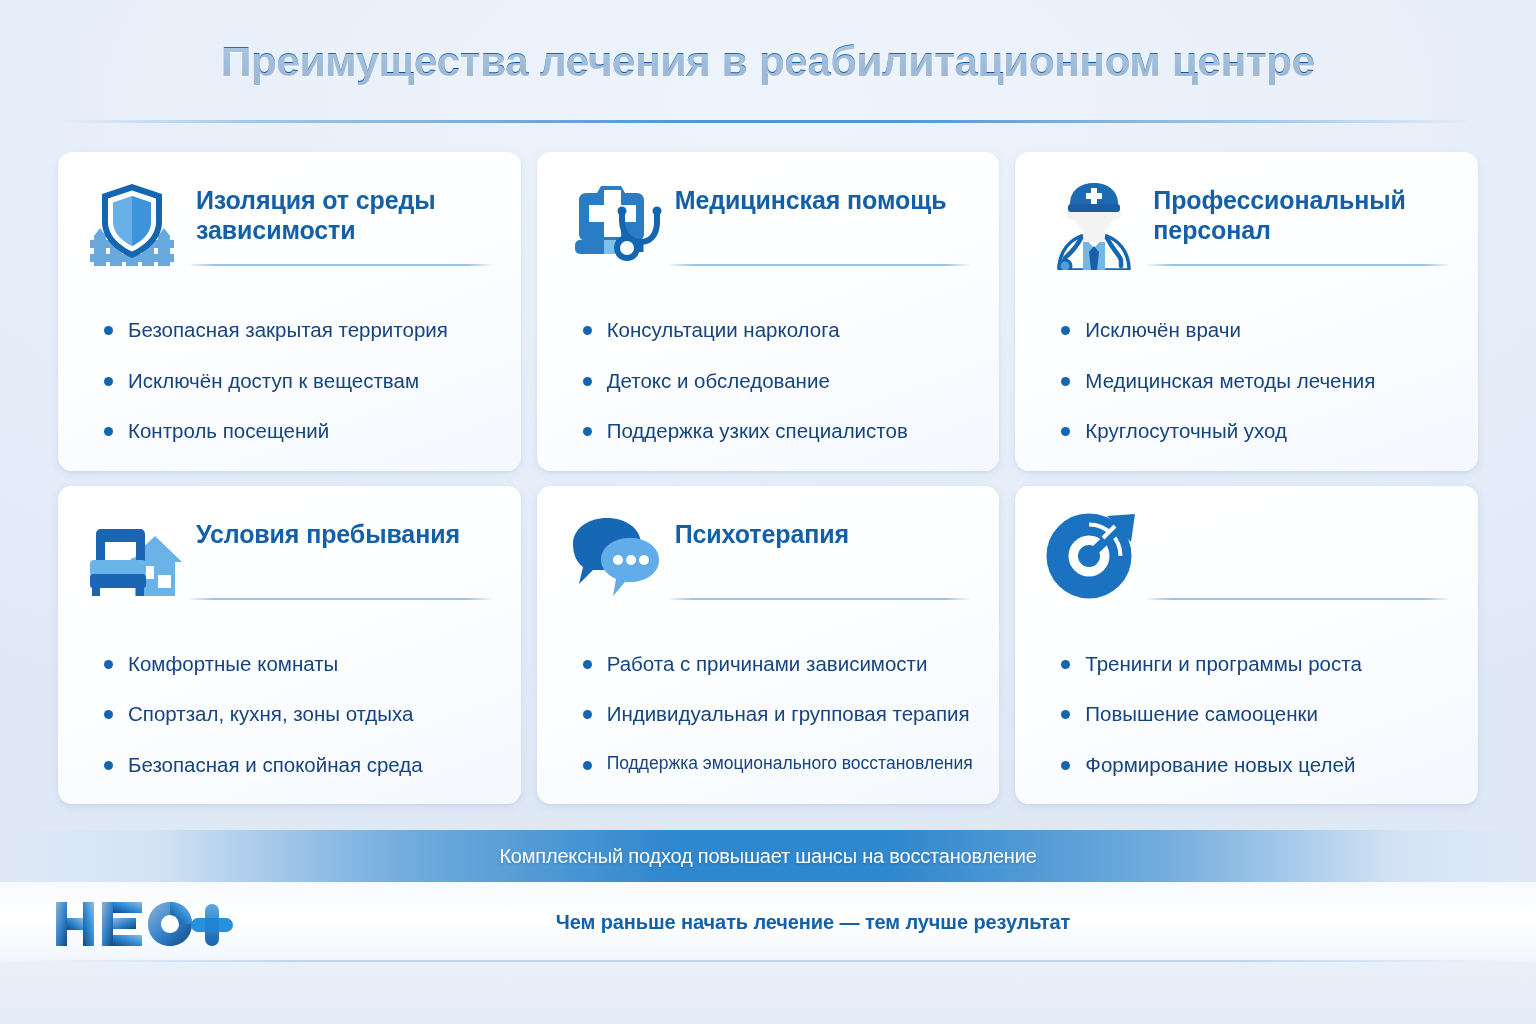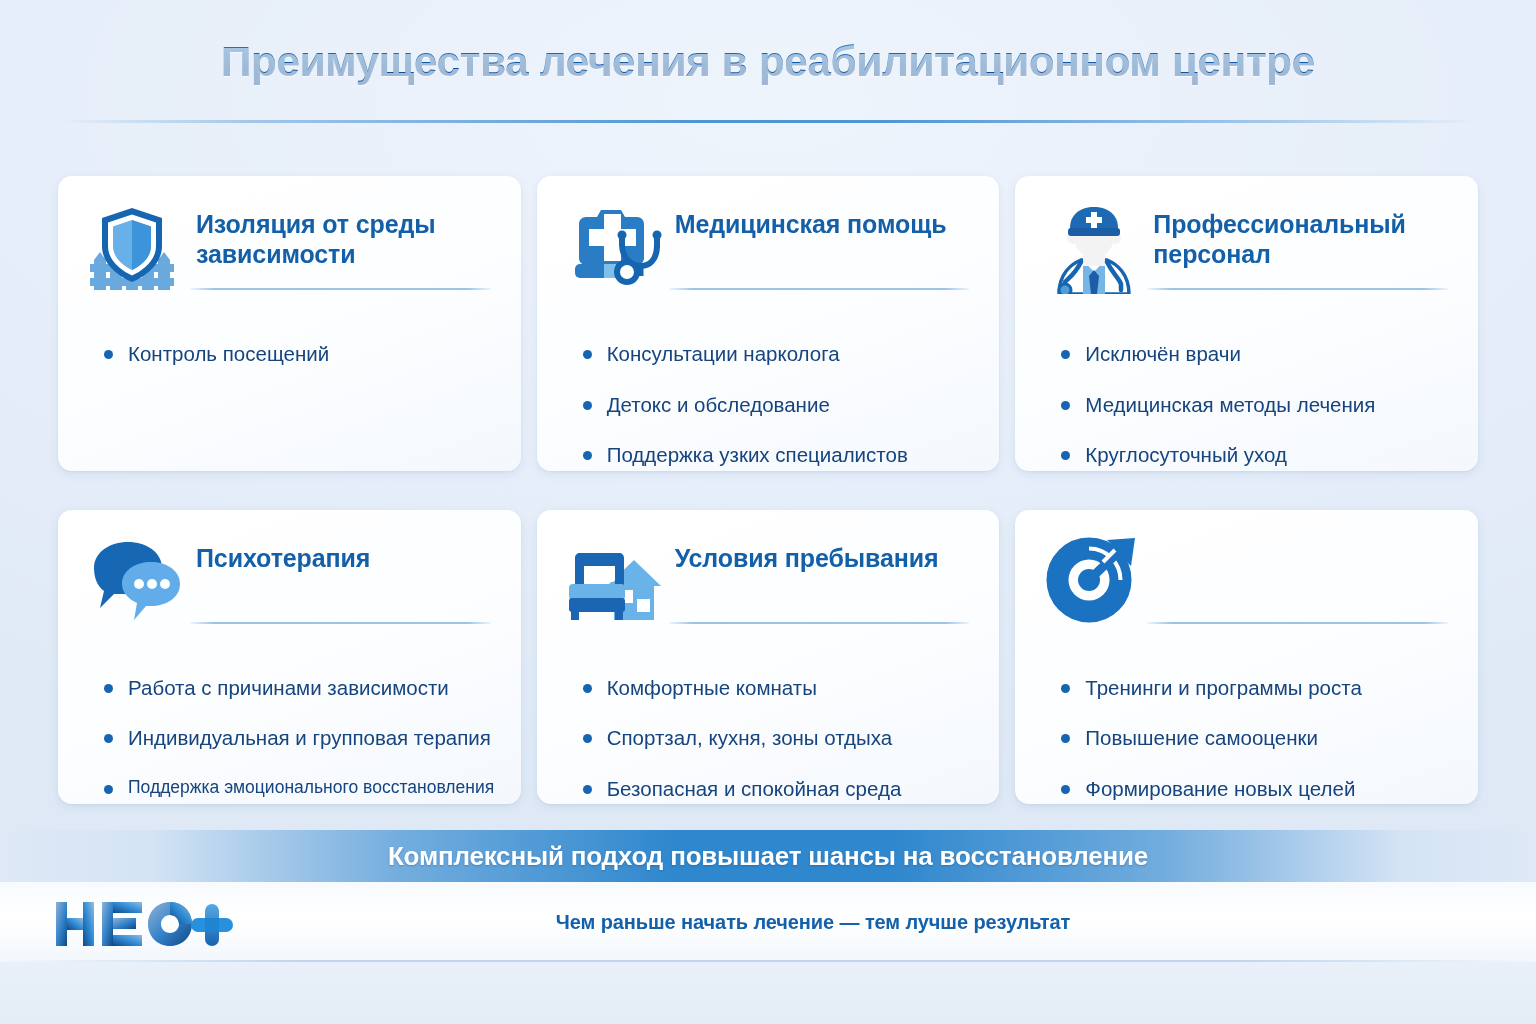--- a/index.html
+++ b/index.html
@@ -69,21 +69,20 @@
     row-gap: 15px;
   }
 
   .card {
     background: linear-gradient(160deg, #ffffff 0%, #fdfeff 48%, #f4f8fd 100%);
     border-radius: 14px;
     box-shadow: 0 3px 10px rgba(60,110,170,0.10), 0 1px 2px rgba(60,110,170,0.08);
     position: relative;
     padding: 26px 30px 20px 30px;
     overflow: hidden;
-    margin-top: 24px;
   }
 
   .card-head {
     display: flex;
     align-items: flex-start;
     gap: 12px;
     min-height: 92px;
   }
 
   .card-icon {
@@ -159,22 +158,22 @@
       #2f87cd 58%,
       rgba(106,168,220,0.92) 76%,
       rgba(190,216,242,0.35) 91%,
       rgba(232,240,250,0.0) 100%);
     display: flex;
     align-items: center;
     justify-content: center;
   }
 
   #banner-text {
-    font-size: 26px;
-    font-weight: bold;
+    font-size: 20px;
+    font-weight: normal;
     color: #ffffff;
     letter-spacing: -0.2px;
     text-shadow: 0 1px 2px rgba(16,70,130,0.35);
   }
 
   #footer {
     position: absolute;
     left: 0; top: 882px;
     width: 1536px;
     height: 80px;
@@ -252,20 +251,22 @@
           <path d="M44 6 L74 16 L74 44 C74 62 58 74 44 80 C30 74 14 62 14 44 L14 16 Z" fill="#1565b0"></path>
           <path d="M44 12.5 L68 20.5 L68 44 C68 58.5 55 68.5 44 73.5 C33 68.5 20 58.5 20 44 L20 20.5 Z" fill="#ffffff"></path>
           <path d="M44 18 L63 24.5 L63 44 C63 55.5 53 63.8 44 68 C35 63.8 25 55.5 25 44 L25 24.5 Z" fill="#67b0e8"></path>
           <path d="M44 18 L44 68 C53 63.8 63 55.5 63 44 L63 24.5 Z" fill="#3d94da"></path>
         </svg>
       </div>
       <div class="card-title">Изоляция от среды зависимости</div>
     </div>
     <div class="card-rule"></div>
     <ul class="card-list">
+      <li>Безопасная закрытая территория</li>
+      <li>Исключён доступ к веществам</li>
       <li>Контроль посещений</li>
     </ul>
   </div>
 
   <div class="card">
     <div class="card-head">
       <div class="card-icon">
         <svg viewBox="0 0 96 92" width="96" height="92">
 
           <path d="M12 22 C12 18 15 15 19 15 L30 15 L34 8 L54 8 L58 15 L70 15 C74 15 77 18 77 22 L77 56 C77 60 74 63 70 63 L19 63 C15 63 12 60 12 56 Z" fill="#2a7cc4"></path>
@@ -330,66 +331,66 @@
       <li>Медицинская методы лечения</li>
       <li>Круглосуточный уход</li>
     </ul>
   </div>
 
   <div class="card">
     <div class="card-head">
       <div class="card-icon">
         <svg viewBox="0 0 96 92" width="96" height="92">
 
+          <path d="M67 24 L94 50 L40 50 Z" fill="#6ab3e8"></path>
+          <rect x="47" y="50" width="40" height="34" fill="#6ab3e8"></rect>
+          <rect x="53" y="54" width="13" height="13" fill="#ffffff"></rect>
+          <rect x="70" y="63" width="13" height="13" fill="#ffffff"></rect>
+
+          <path d="M8 22 C8 19 10 17 13 17 L52 17 C55 17 57 19 57 22 L57 50 L48 50 L48 30 L17 30 L17 50 L8 50 Z" fill="#1b66b2"></path>
+
+          <rect x="17" y="30" width="31" height="16" rx="3" fill="#ffffff"></rect>
+
+          <rect x="2" y="48" width="56" height="16" rx="4" fill="#6ab3e8"></rect>
+
+          <rect x="2" y="62" width="56" height="14" rx="3" fill="#1b66b2"></rect>
+          <rect x="4" y="74" width="8" height="10" fill="#1b66b2"></rect>
+          <rect x="48" y="74" width="8" height="10" fill="#1b66b2"></rect>
+        </svg>
+      </div>
+      <div class="card-title">Условия пребывания</div>
+    </div>
+    <div class="card-rule"></div>
+    <ul class="card-list">
+      <li>Комфортные комнаты</li>
+      <li>Спортзал, кухня, зоны отдыха</li>
+      <li>Безопасная и спокойная среда</li>
+    </ul>
+  </div>
+
+  <div class="card">
+    <div class="card-head">
+      <div class="card-icon">
+        <svg viewBox="0 0 96 92" width="96" height="92">
+
           <path d="M6 32 C6 16 22 6 40 6 C58 6 74 16 74 32 C74 48 58 58 40 58 L26 58 L12 72 L16 55 C9 50 6 41 6 32 Z" fill="#1668b4"></path>
 
           <path d="M34 48 C34 34 48 26 63 26 C78 26 92 34 92 48 C92 62 78 70 63 70 L58 70 L46 84 L49 67 C40 63 34 56 34 48 Z" fill="#63acea"></path>
           <circle cx="51" cy="48" r="5" fill="#ffffff"></circle>
           <circle cx="64" cy="48" r="5" fill="#ffffff"></circle>
           <circle cx="77" cy="48" r="5" fill="#ffffff"></circle>
         </svg>
       </div>
       <div class="card-title">Психотерапия</div>
     </div>
     <div class="card-rule"></div>
     <ul class="card-list">
       <li>Работа с причинами зависимости</li>
       <li>Индивидуальная и групповая терапия</li>
       <li class="tight">Поддержка эмоционального восстановления</li>
-    </ul>
-  </div>
-
-  <div class="card">
-    <div class="card-head">
-      <div class="card-icon">
-        <svg viewBox="0 0 96 92" width="96" height="92">
-
-          <path d="M67 24 L94 50 L40 50 Z" fill="#6ab3e8"></path>
-          <rect x="47" y="50" width="40" height="34" fill="#6ab3e8"></rect>
-          <rect x="53" y="54" width="13" height="13" fill="#ffffff"></rect>
-          <rect x="70" y="63" width="13" height="13" fill="#ffffff"></rect>
-
-          <path d="M8 22 C8 19 10 17 13 17 L52 17 C55 17 57 19 57 22 L57 50 L48 50 L48 30 L17 30 L17 50 L8 50 Z" fill="#1b66b2"></path>
-
-          <rect x="17" y="30" width="31" height="16" rx="3" fill="#ffffff"></rect>
-
-          <rect x="2" y="48" width="56" height="16" rx="4" fill="#6ab3e8"></rect>
-
-          <rect x="2" y="62" width="56" height="14" rx="3" fill="#1b66b2"></rect>
-          <rect x="4" y="74" width="8" height="10" fill="#1b66b2"></rect>
-          <rect x="48" y="74" width="8" height="10" fill="#1b66b2"></rect>
-        </svg>
-      </div>
-      <div class="card-title">Условия пребывания</div>
-    </div>
-    <div class="card-rule"></div>
-    <ul class="card-list">
-      <li>Комфортные комнаты</li>
-      <li>Спортзал, кухня, зоны отдыха</li>
-      <li>Безопасная и спокойная среда</li>
     </ul>
   </div>
 
   <div class="card">
     <div class="card-head">
       <div class="card-icon">
         <svg viewBox="0 0 96 92" width="96" height="92">
 
           <path d="M44 6 A38 38 0 1 0 82 44 L72 44 A28 28 0 1 1 44 16 Z" fill="#1a72c0"></path>
           <circle cx="44" cy="44" r="38" fill="none" stroke="#1a72c0" stroke-width="9"></circle>

